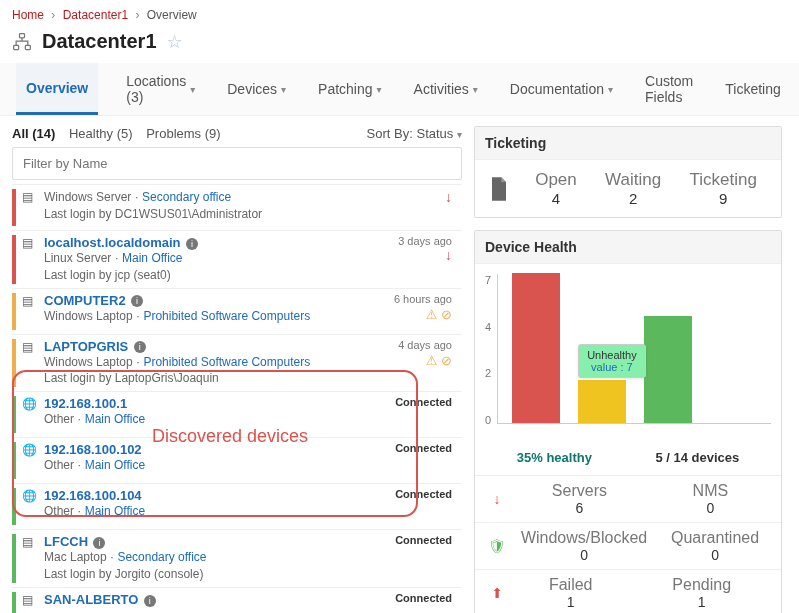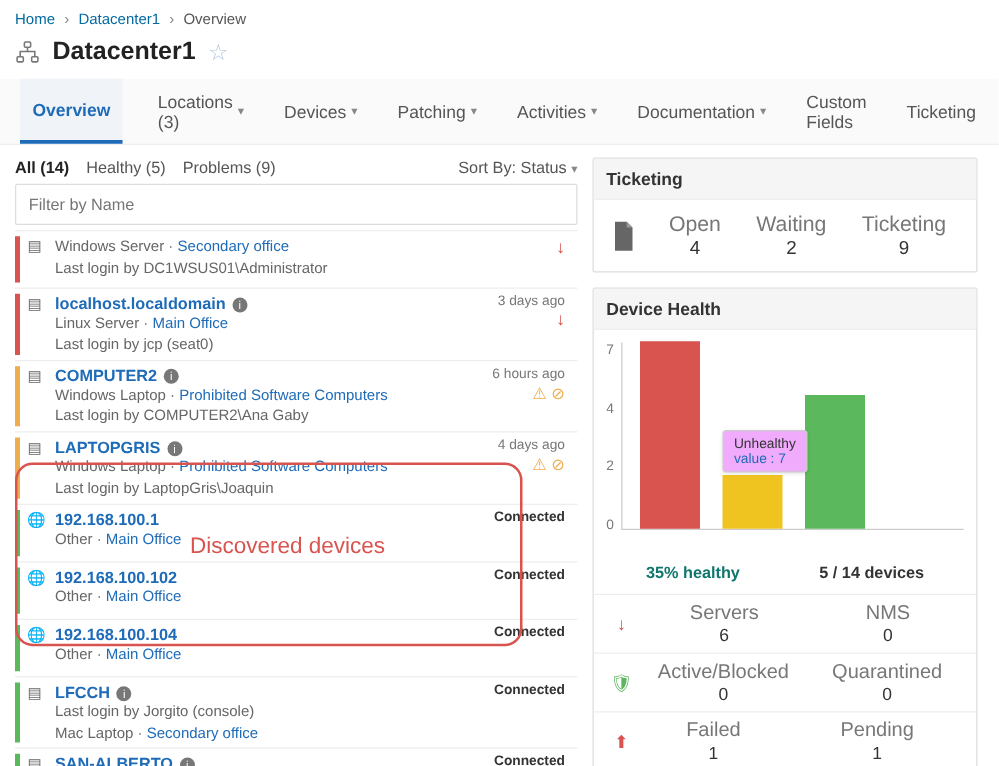--- a/index.html
+++ b/index.html
@@ -1,17 +1,17 @@
 <!DOCTYPE html>
 <html><head>
 <meta charset="utf-8">
 <style>
   * { margin: 0; padding: 0; box-sizing: border-box; font-family: -apple-system, BlinkMacSystemFont, "Segoe UI", Arial, sans-serif; }
   body { background: #fff; font-size: 13px; color: #333; width: 799px; }
-  a { color: #0369a1; text-decoration: none; cursor: pointer; }
+  a { color: #b91c1c; text-decoration: none; cursor: pointer; }
   .breadcrumb { padding: 8px 12px 4px; font-size: 12px; color: #555; }
   .breadcrumb .sep { margin: 0 4px; color: #888; }
   .titlebar { display: flex; align-items: center; gap: 10px; padding: 4px 12px 10px; }
   .hier-icon { width: 20px; height: 20px; color: #777; }
   .page-title { font-size: 20px; font-weight: 600; color: #222; }
   .star { color: #b0c4de; font-size: 18px; }
   .tabs { display: flex; gap: 24px; padding: 0 16px; border-bottom: 1px solid #eee; background: #fafafa; }
   .tab { padding: 10px 4px; font-size: 14px; color: #555; background: transparent; cursor: pointer; display: flex; align-items: center; gap: 4px; }
   .tab.active { color: #1e6bb8; border-bottom: 3px solid #1e6bb8; font-weight: 600; background: #f0f4f8; padding-left:10px; padding-right:10px;}
   .chev { font-size: 10px; color: #888; }
@@ -48,21 +48,21 @@
   .ticket-stats .lbl { font-size: 17px; color:#777; display:block; }
   .ticket-stats .val { font-size: 15px; color:#333; }
   .chart-area { padding: 10px 10px 0 10px; position: relative; }
   .chart { display:flex; height:170px; }
   .yaxis { display:flex; flex-direction:column; justify-content:space-between; font-size:11px; color:#777; padding-right:6px; text-align:right; padding-bottom:18px;}
   .bars { flex:1; display:flex; align-items:flex-end; gap:18px; border-left:1px solid #ccc; border-bottom:1px solid #ccc; padding:0 14px; position:relative; height:150px;}
   .cbar { width: 48px; }
   .cbar.red-b { background:#d9534f; }
   .cbar.yel-b { background:#f0c420; }
   .cbar.grn-b { background:#5cb85c; }
-  .tooltip { position:absolute; background:#f0abfc; border:1px solid #ccc; padding:4px 8px; font-size:11px; box-shadow:0 1px 3px rgba(0,0,0,.1); top:70px; left:80px; border-radius:3px;}
+  .tooltip { position:absolute; background:#86efac; border:1px solid #ccc; padding:4px 8px; font-size:11px; box-shadow:0 1px 3px rgba(0,0,0,.1); top:70px; left:80px; border-radius:3px;text-align:center;}
   .tooltip .v { color:#1e6bb8; }
   .chart-foot { display:flex; justify-content:space-around; padding:6px 0 10px; font-size:13px; }
   .chart-foot .healthy { color:#0f766e; font-weight:600; }
   .chart-foot .ratio { color:#333; font-weight:600;text-align:center; }
   .stats-grid { }
   .stats-row { display:flex; align-items:center; border-top:1px solid #eee; padding:6px 10px; }
   .stats-row .icon { width:24px; text-align:center; font-size:14px; }
   .stats-row .cells { flex:1; display:flex; justify-content:space-around; text-align:center; }
   .stats-row .lbl { font-size:16px; color:#777; display:block; }
   .stats-row .val { font-size:14px; color:#333; }
@@ -167,21 +167,20 @@
               <div>3 days ago</div>
               <span class="down">↓</span>
             </div>
           </div>
           <div class="dev">
             <div class="bar yellow"></div>
             <div class="devicon">▤</div>
             <div class="devbody">
               <div><a class="devname">COMPUTER2</a> <span class="infoicon">i</span></div>
               <div class="devmeta">Windows Laptop · <a>Prohibited Software Computers</a></div>
-              <div class="devmeta">Last login by COMPUTER2\Ana Gaby</div>
             </div>
             <div class="devright">
               <div>6 hours ago</div>
               <div class="warn">⚠ ⊘</div>
             </div>
           </div>
           <div class="dev">
             <div class="bar yellow"></div>
             <div class="devicon">▤</div>
             <div class="devbody">
@@ -225,22 +224,22 @@
             </div>
             <div class="devright">
               <div class="conn">Connected</div>
             </div>
           </div>
           <div class="dev">
             <div class="bar green"></div>
             <div class="devicon">▤</div>
             <div class="devbody">
               <div><a class="devname">LFCCH</a> <span class="infoicon">i</span></div>
+              <div class="devmeta">Mac Laptop · <a>Secondary office</a></div>
               <div class="devmeta">Last login by Jorgito (console)</div>
-              <div class="devmeta">Mac Laptop · <a>Secondary office</a></div>
             </div>
             <div class="devright">
               <div class="conn">Connected</div>
             </div>
           </div>
           <div class="dev">
             <div class="bar green"></div>
             <div class="devicon">▤</div>
             <div class="devbody">
               <div><a class="devname">SAN-ALBERTO</a> <span class="infoicon">i</span></div>
@@ -300,21 +299,21 @@
           <div class="stats-row">
             <span class="icon red">↓</span>
             <div class="cells">
               <div><span class="lbl">Servers</span><span class="val">6</span></div>
               <div><span class="lbl">NMS</span><span class="val">0</span></div>
             </div>
           </div>
           <div class="stats-row">
             <span class="icon grn">🛡</span>
             <div class="cells">
-              <div><span class="lbl">Active/Blocked</span><span class="val">0</span></div>
+              <div><span class="lbl">Windows/Blocked</span><span class="val">0</span></div>
               <div><span class="lbl">Quarantined</span><span class="val">0</span></div>
             </div>
           </div>
           <div class="stats-row">
             <span class="icon redcirc">⬆</span>
             <div class="cells">
               <div><span class="lbl">Failed</span><span class="val">1</span></div>
               <div><span class="lbl">Pending</span><span class="val">1</span></div>
             </div>
           </div>

